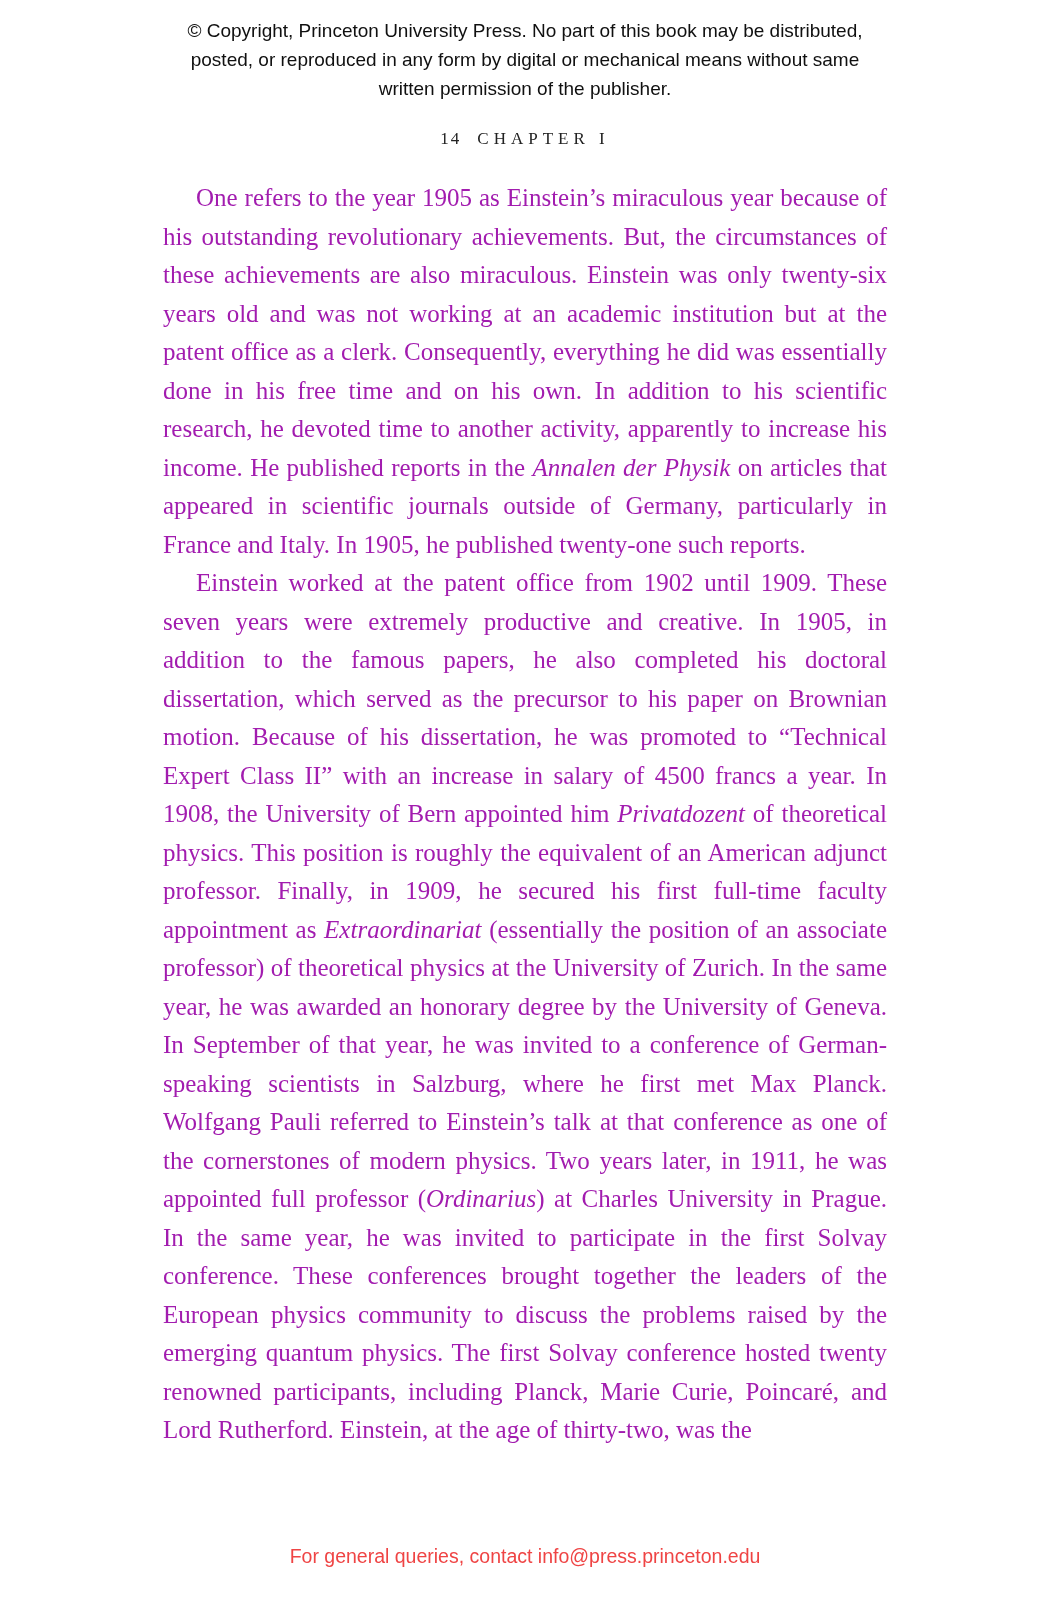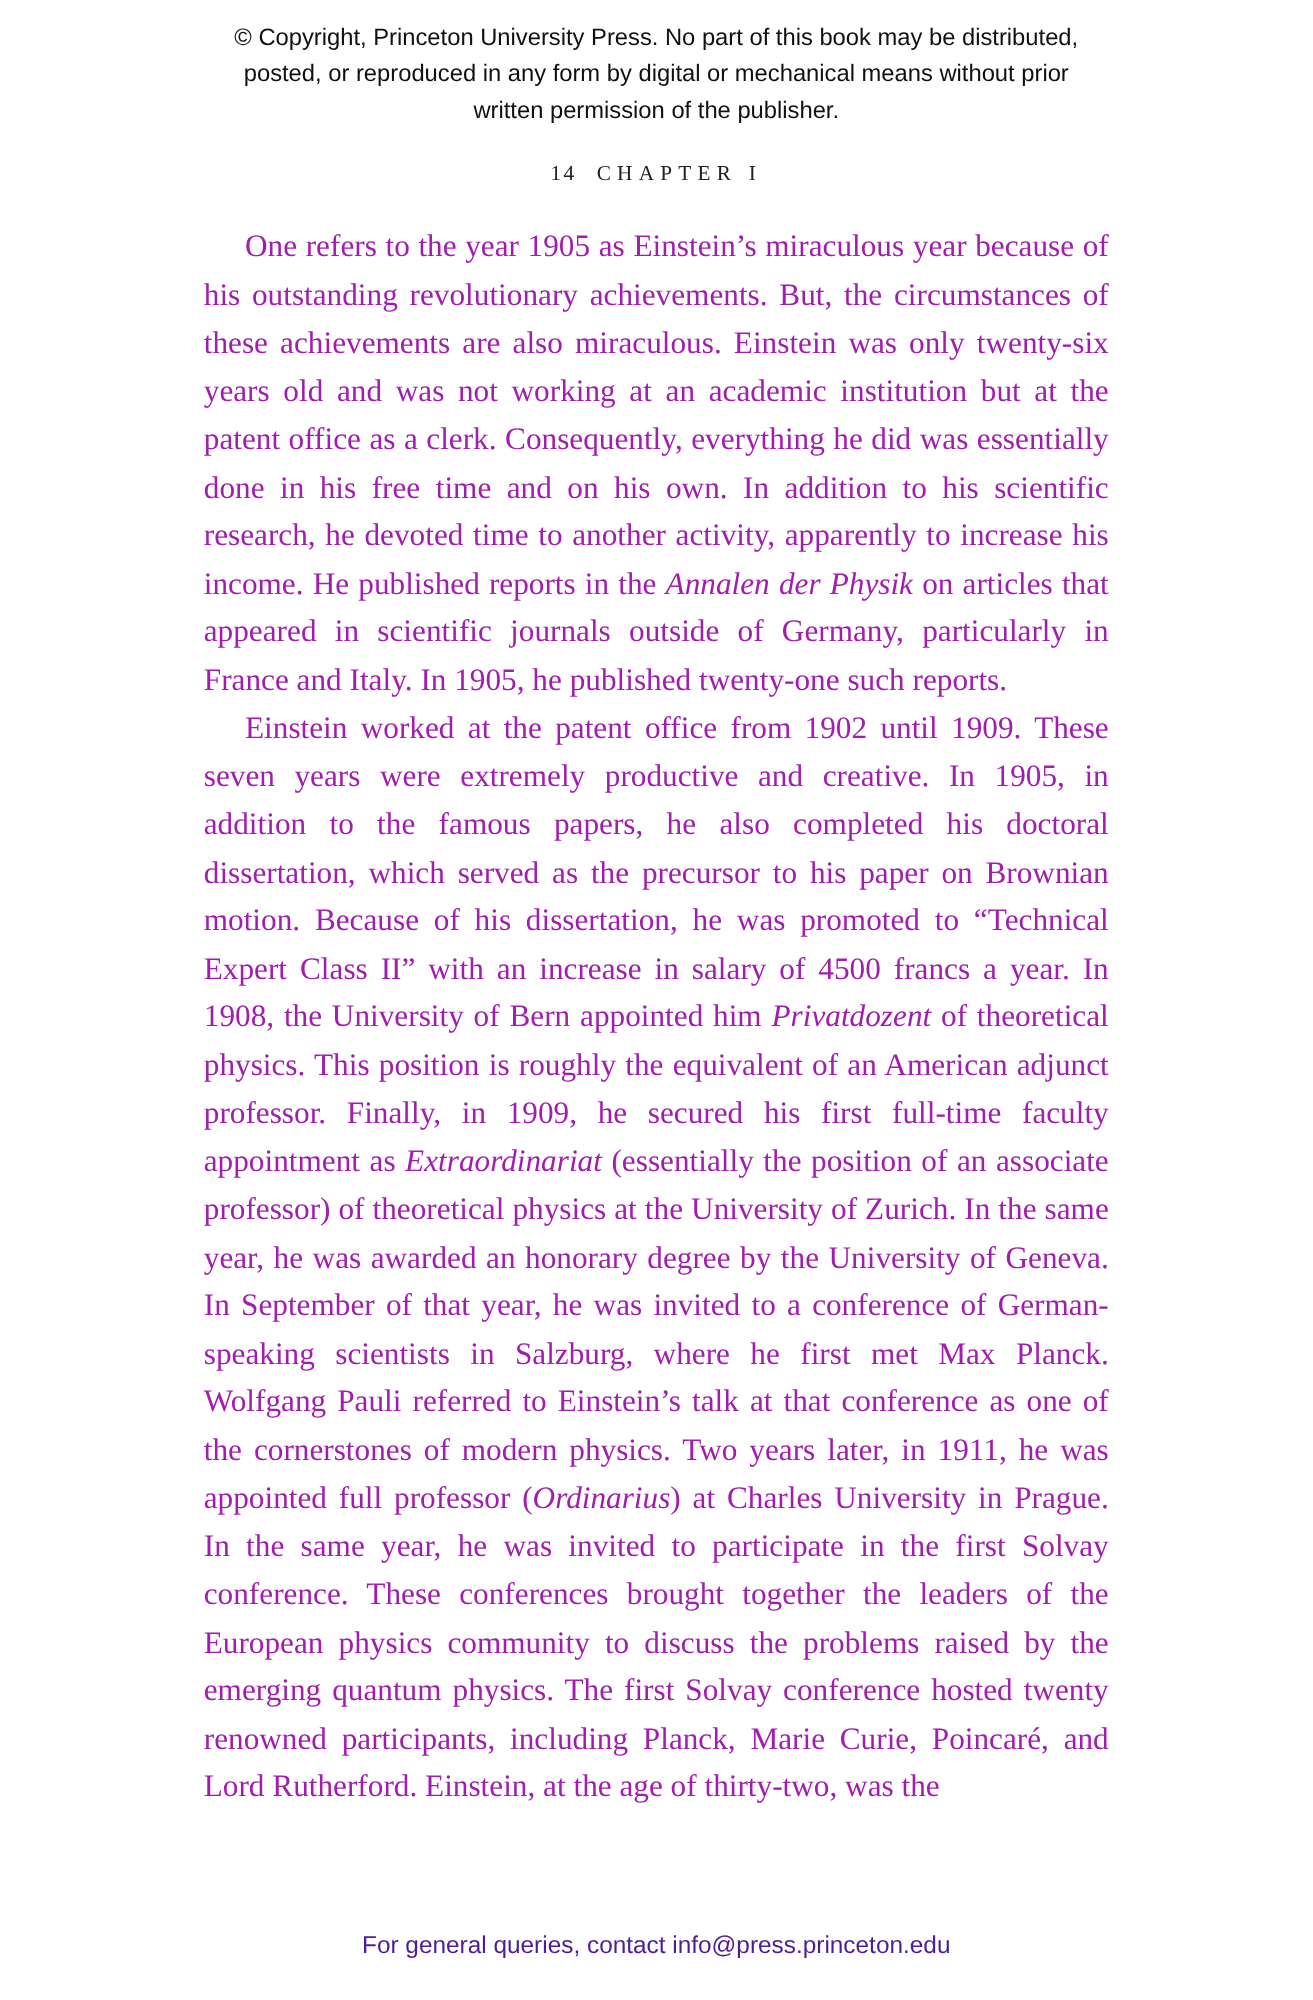--- a/index.html
+++ b/index.html
@@ -54,29 +54,29 @@
   }
   .para em { font-style: italic; }
   .footer-line {
     position: absolute;
     left: 0;
     right: 0;
     bottom: 32px;
     text-align: center;
     font-family: "Liberation Sans", sans-serif;
     font-size: 19.5px;
-    color: #4c1d95;
+    color: #ef4444;
   }
 </style>
 </head>
 <body>
 
 <div class="page">
 
-  <div class="copyright">© Copyright, Princeton University Press. No part of this book may be distributed, posted, or reproduced in any form by digital or mechanical means without prior written permission of the publisher.</div>
+  <div class="copyright">© Copyright, Princeton University Press. No part of this book may be distributed, posted, or reproduced in any form by digital or mechanical means without same written permission of the publisher.</div>
 
   <div class="running-head">
     <span class="pagenum">14</span><span class="chapter">CHAPTER I</span>
   </div>
 
   <div class="body-text">
     <p class="para"><span>One refers to the year 1905 as Einstein’s miraculous year because of his outstanding revolutionary achievements. But, the circumstances of these achievements are also miraculous. Einstein was only twenty-six years old and was not working at an academic institution but at the patent office as a clerk. Consequently, everything he did was essentially done in his free time and on his own. In addition to his scientific research, he devoted time to another activity, apparently to increase his income. He published reports in the </span><em>Annalen der Physik</em><span> on articles that appeared in scientific journals outside of Germany, particularly in France and Italy. In 1905, he published twenty-one such reports.</span></p>
 
     <p class="para"><span>Einstein worked at the patent office from 1902 until 1909. These seven years were extremely productive and creative. In 1905, in addition to the famous papers, he also completed his doctoral dissertation, which served as the precursor to his paper on Brownian motion. Because of his dissertation, he was promoted to “Technical Expert Class II” with an increase in salary of 4500 francs a year. In 1908, the University of Bern appointed him </span><em>Privatdozent</em><span> of theoretical physics. This position is roughly the equivalent of an American adjunct professor. Finally, in 1909, he secured his first full-time faculty appointment as </span><em>Extraordinariat</em><span> (essentially the position of an associate professor) of theoretical physics at the University of Zurich. In the same year, he was awarded an honorary degree by the University of Geneva. In September of that year, he was invited to a conference of German-speaking scientists in Salzburg, where he first met Max Planck. Wolfgang Pauli referred to Einstein’s talk at that conference as one of the cornerstones of modern physics. Two years later, in 1911, he was appointed full professor (</span><em>Ordinarius</em><span>) at Charles University in Prague. In the same year, he was invited to participate in the first Solvay conference. These conferences brought together the leaders of the European physics community to discuss the problems raised by the emerging quantum physics. The first Solvay conference hosted twenty renowned participants, including Planck, Marie Curie, Poincaré, and Lord Rutherford. Einstein, at the age of thirty-two, was the</span></p>
   </div>

